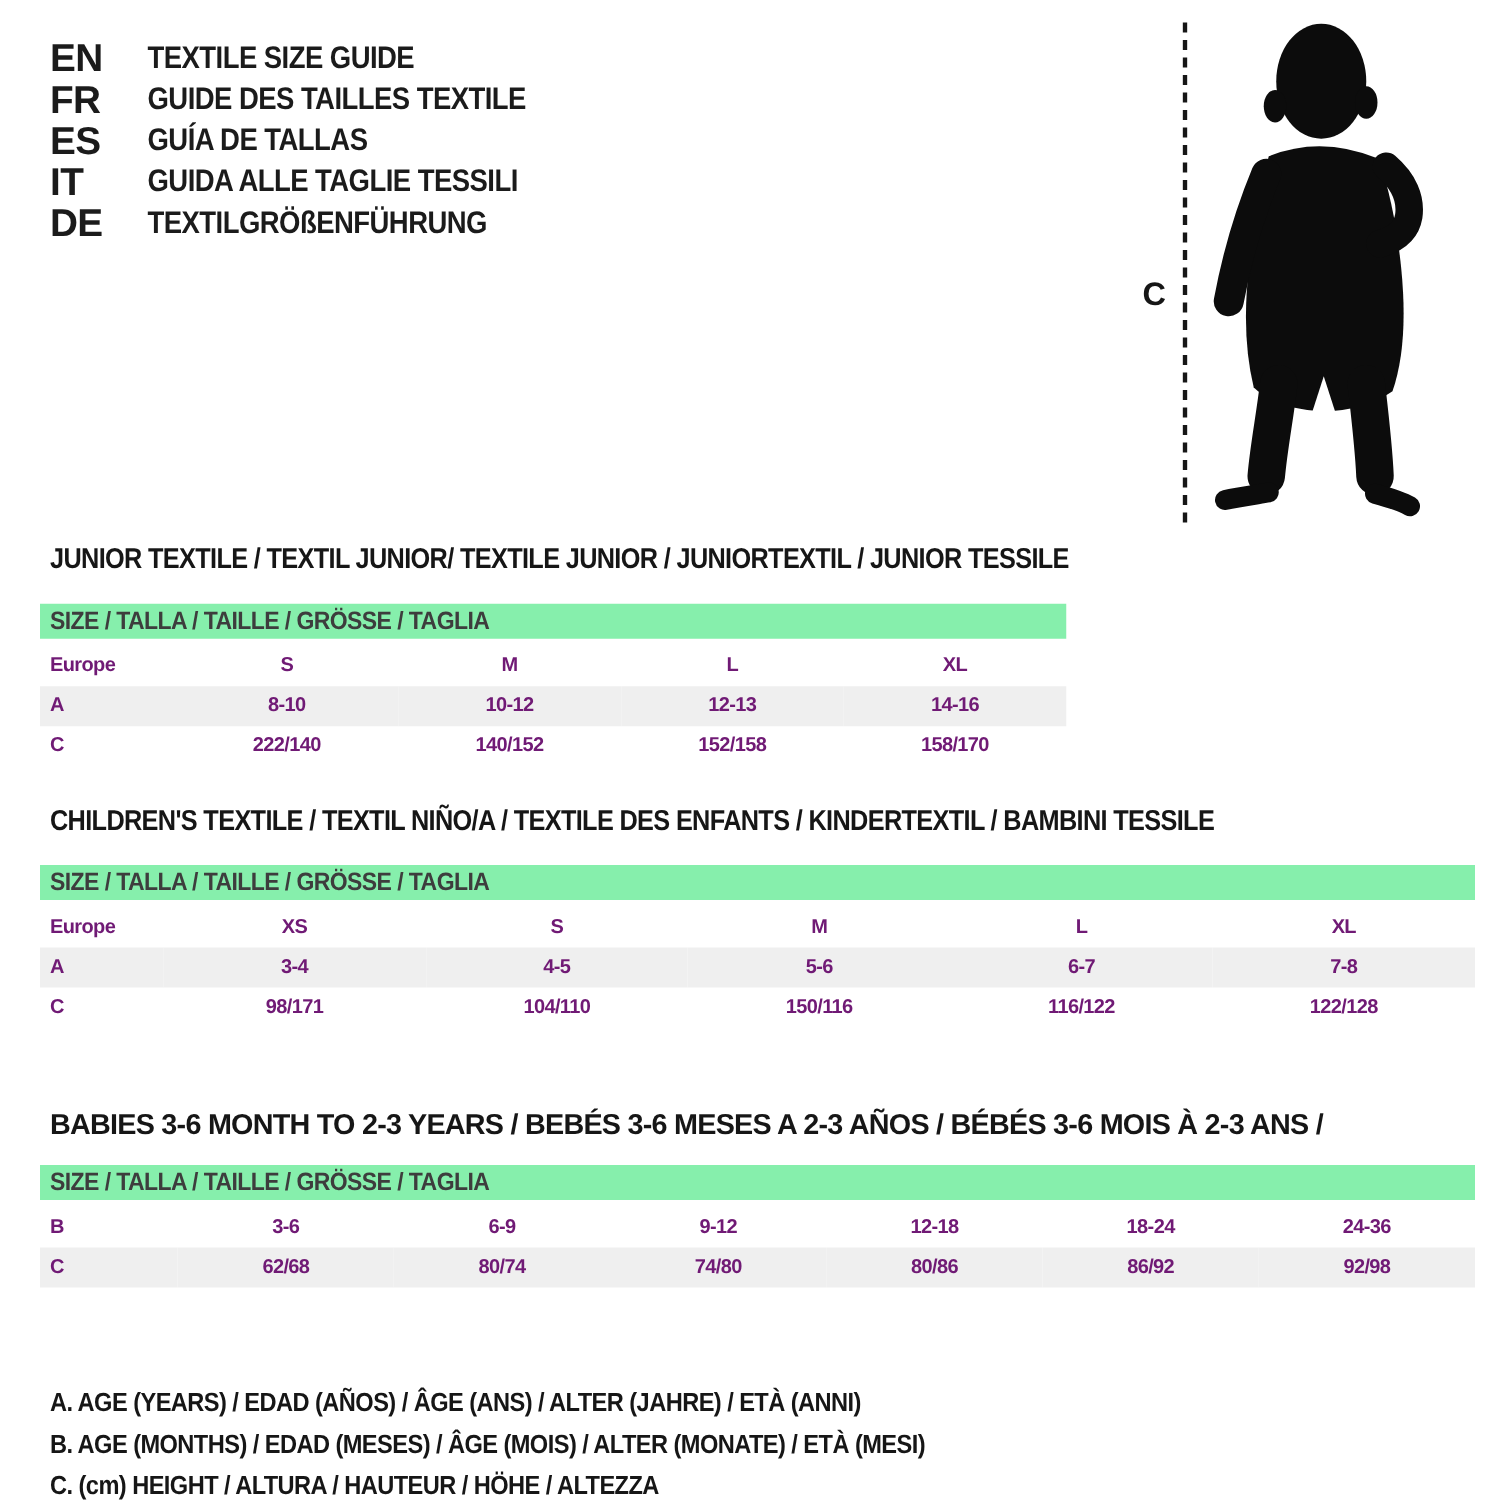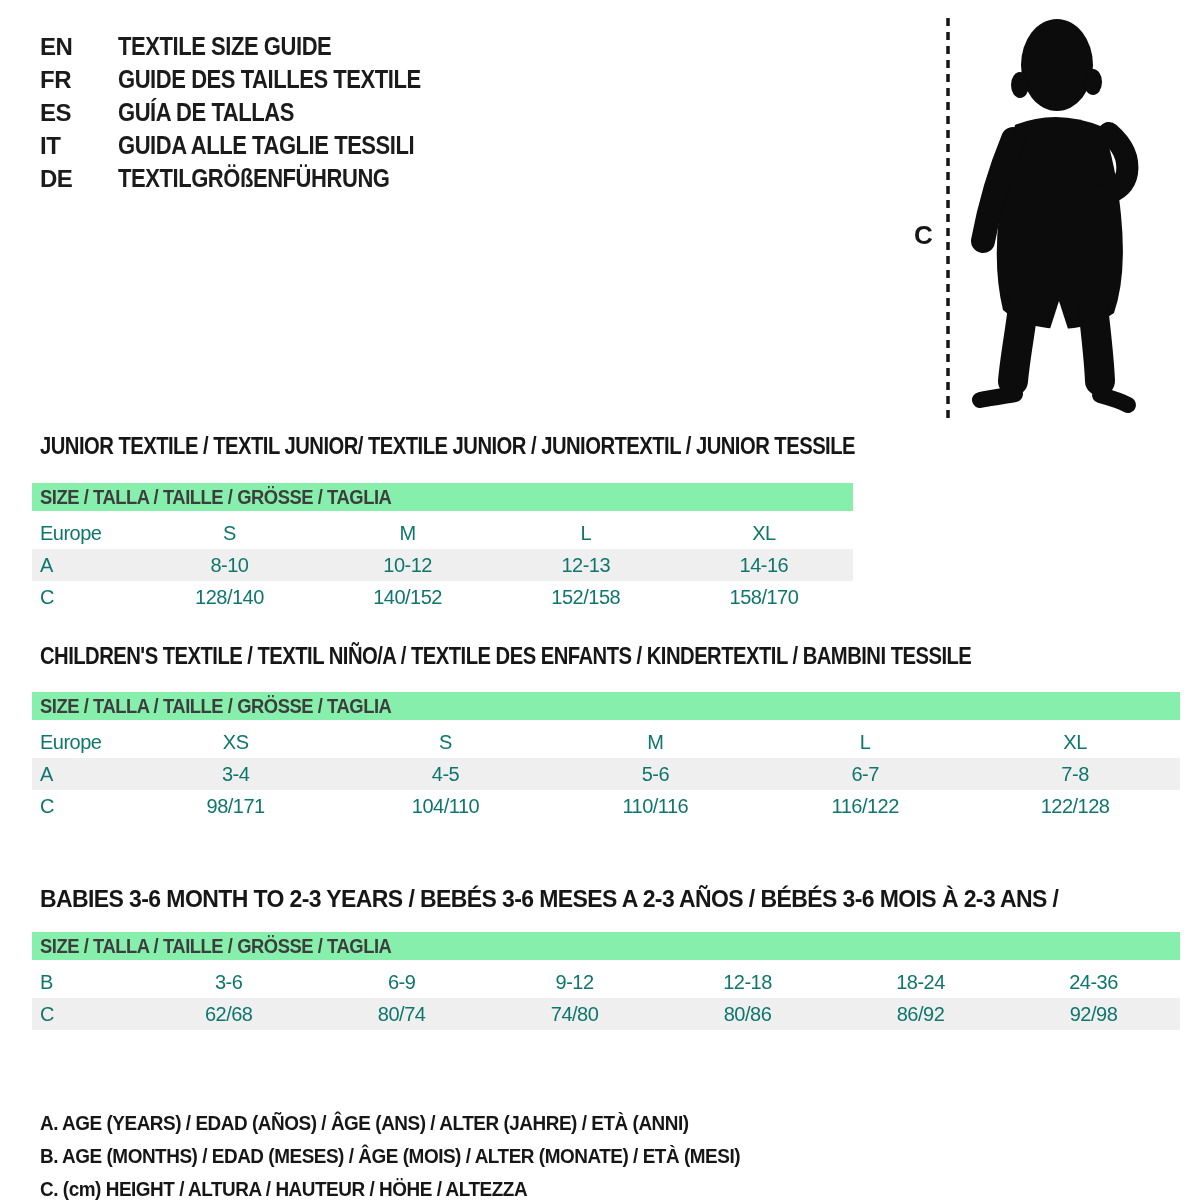--- a/index.html
+++ b/index.html
@@ -2,42 +2,42 @@
 <html><head>
 <meta charset="utf-8">
 <style>
   html,body{margin:0;padding:0;}
   body{width:1200px;height:1200px;background:#ffffff;font-family:"Liberation Sans",sans-serif;position:relative;overflow:hidden;color:#1b1b1b;}
   .page{position:absolute;inset:0;background:#ffffff;}
 
   
   .lang-block{position:absolute;left:40px;top:30px;}
   .lang-row{display:flex;height:33px;align-items:center;}
-  .lang-code{width:78px;font-weight:bold;font-size:24px;letter-spacing:-0.5px;}
+  .lang-code{width:78px;font-weight:bold;font-size:31px;letter-spacing:-0.5px;}
   .lang-title{font-weight:bold;font-size:25px;letter-spacing:-0.5px;transform:scaleX(0.88);transform-origin:left center;white-space:nowrap;}
 
   
   .figure{position:absolute;left:900px;top:10px;width:260px;height:414px;}
 
   
   .section-heading{position:absolute;font-weight:bold;font-size:23px;letter-spacing:-0.6px;transform:scaleX(0.88);transform-origin:left;white-space:nowrap;color:#161616;}
   .section-heading.wide{transform:none;letter-spacing:-0.6px;line-height:34px;}
   #s1-heading{left:40px;top:433px;}
   #s2-heading{left:40px;top:643px;}
   #s3-heading{left:40px;top:882px;}
 
   
   .size-table{position:absolute;}
   #t1{left:32px;top:483px;width:821px;}
   #t2{left:32px;top:692px;width:1148px;}
   #t3{left:32px;top:932px;width:1148px;}
   .bar{height:28px;background:#86efac;display:flex;align-items:center;padding-left:8px;box-sizing:border-box;}
   .bar span{font-weight:bold;font-size:20px;color:#3d3d3d;letter-spacing:-0.5px;transform:scaleX(0.92);transform-origin:left;white-space:nowrap;}
   table{border-collapse:collapse;width:100%;margin-top:6px;table-layout:fixed;}
-  td{height:32px;font-weight:normal;font-size:20px;color:#0f766e;text-align:center;letter-spacing:-0.5px;padding:0;vertical-align:middle;}
+  td{height:32px;font-weight:bold;font-size:16px;color:#701a75;text-align:center;letter-spacing:-0.5px;padding:0;vertical-align:middle;}
   td.lbl{text-align:left;padding-left:8px;}
   tr:nth-child(even) td{background:#efefef;}
 
   
   .legend{position:absolute;left:40px;top:1106px;}
   .legend-line{font-weight:bold;font-size:21px;letter-spacing:-0.5px;height:33px;display:flex;align-items:center;transform:scaleX(0.9);transform-origin:left;white-space:nowrap;color:#161616;}
 </style>
 </head>
 <body>
 
@@ -109,21 +109,21 @@
       </tr>
       <tr>
         <td class="lbl">A</td>
         <td>8-10</td>
         <td>10-12</td>
         <td>12-13</td>
         <td>14-16</td>
       </tr>
       <tr>
         <td class="lbl">C</td>
-        <td>128/140</td>
+        <td>222/140</td>
         <td>140/152</td>
         <td>152/158</td>
         <td>158/170</td>
       </tr>
     </tbody>
       </table>
   </div>
 
   <div class="section-heading" id="s2-heading">CHILDREN'S TEXTILE / TEXTIL NIÑO/A / TEXTILE DES ENFANTS / KINDERTEXTIL / BAMBINI TESSILE</div>
   <div class="size-table" id="t2">
@@ -153,21 +153,21 @@
         <td>3-4</td>
         <td>4-5</td>
         <td>5-6</td>
         <td>6-7</td>
         <td>7-8</td>
       </tr>
       <tr>
         <td class="lbl">C</td>
         <td>98/171</td>
         <td>104/110</td>
-        <td>110/116</td>
+        <td>150/116</td>
         <td>116/122</td>
         <td>122/128</td>
       </tr>
     </tbody>
       </table>
   </div>
 
   <div class="section-heading wide" id="s3-heading">
     <div>BABIES 3-6 MONTH TO 2-3 YEARS / BEBÉS 3-6 MESES A 2-3 AÑOS / BÉBÉS 3-6 MOIS À 2-3 ANS /</div>
   </div>

